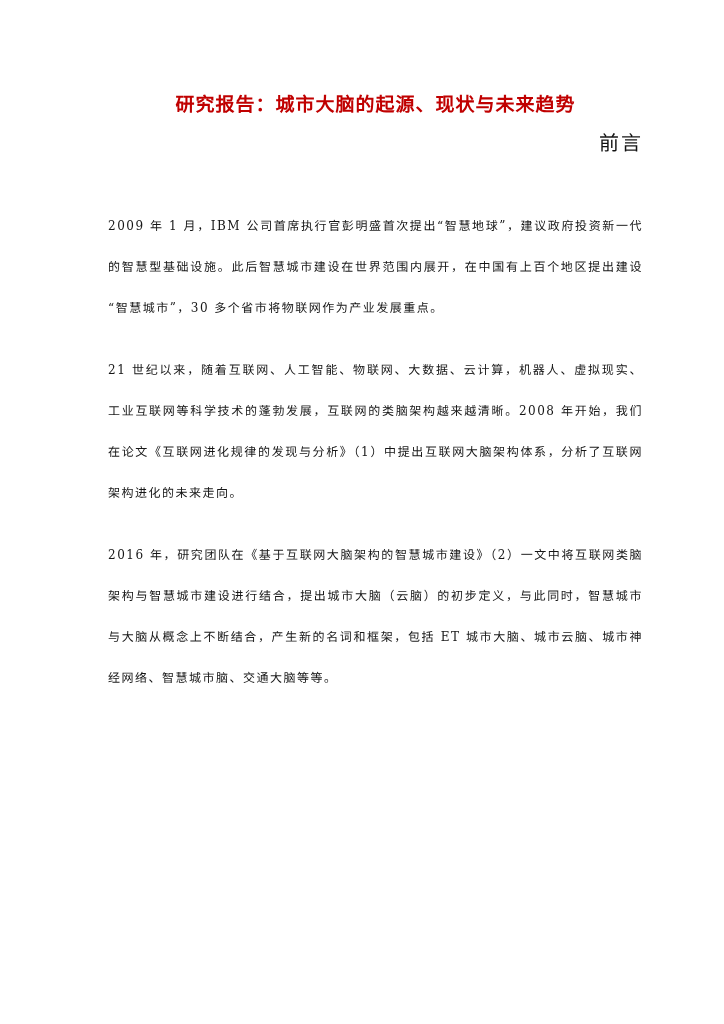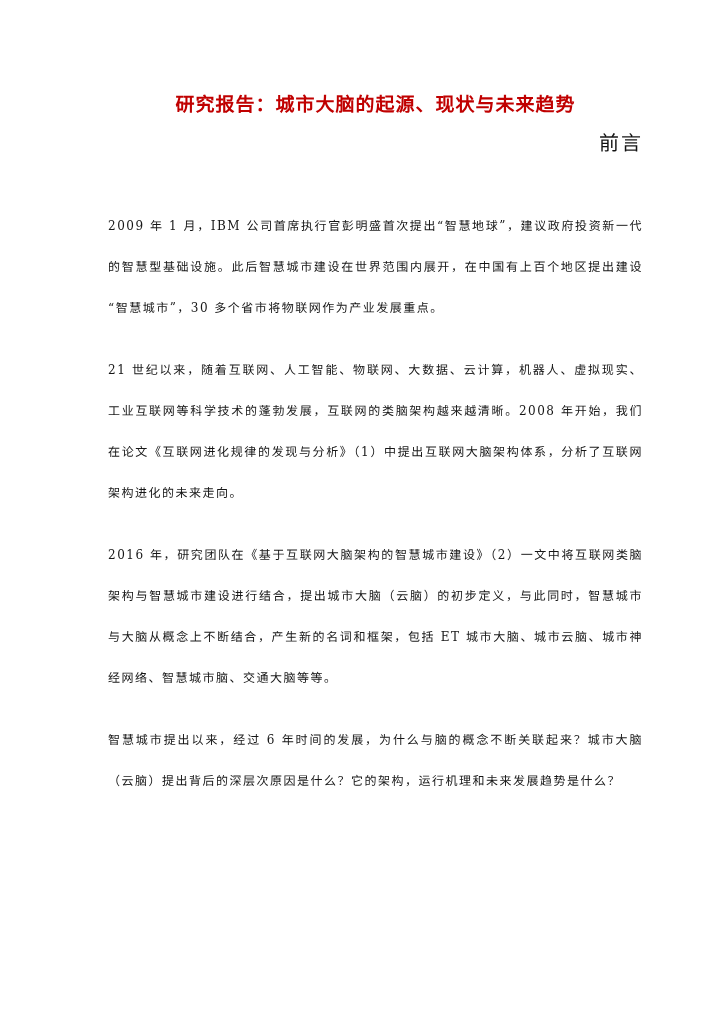--- a/index.html
+++ b/index.html
@@ -55,14 +55,13 @@
   <h1 class="title" style="color:#c00000">研究报告：城市大脑的起源、现状与未来趋势</h1>
 
   <h2 class="subtitle">前言</h2>
 
   <p class="para">2009 年 1 月，IBM 公司首席执行官彭明盛首次提出“智慧地球”，建议政府投资新一代的智慧型基础设施。此后智慧城市建设在世界范围内展开，在中国有上百个地区提出建设“智慧城市”，30 多个省市将物联网作为产业发展重点。</p>
 
   <p class="para">21 世纪以来，随着互联网、人工智能、物联网、大数据、云计算，机器人、虚拟现实、工业互联网等科学技术的蓬勃发展，互联网的类脑架构越来越清晰。2008 年开始，我们在论文《互联网进化规律的发现与分析》（1）中提出互联网大脑架构体系，分析了互联网架构进化的未来走向。</p>
 
   <p class="para">2016 年，研究团队在《基于互联网大脑架构的智慧城市建设》（2）一文中将互联网类脑架构与智慧城市建设进行结合，提出城市大脑（云脑）的初步定义，与此同时，智慧城市与大脑从概念上不断结合，产生新的名词和框架，包括 ET 城市大脑、城市云脑、城市神经网络、智慧城市脑、交通大脑等等。</p>
 
-  <p class="para">智慧城市提出以来，经过 6 年时间的发展，为什么与脑的概念不断关联起来？城市大脑（云脑）提出背后的深层次原因是什么？它的架构，运行机理和未来发展趋势是什么？</p>
 </div>
 
 </body></html>

